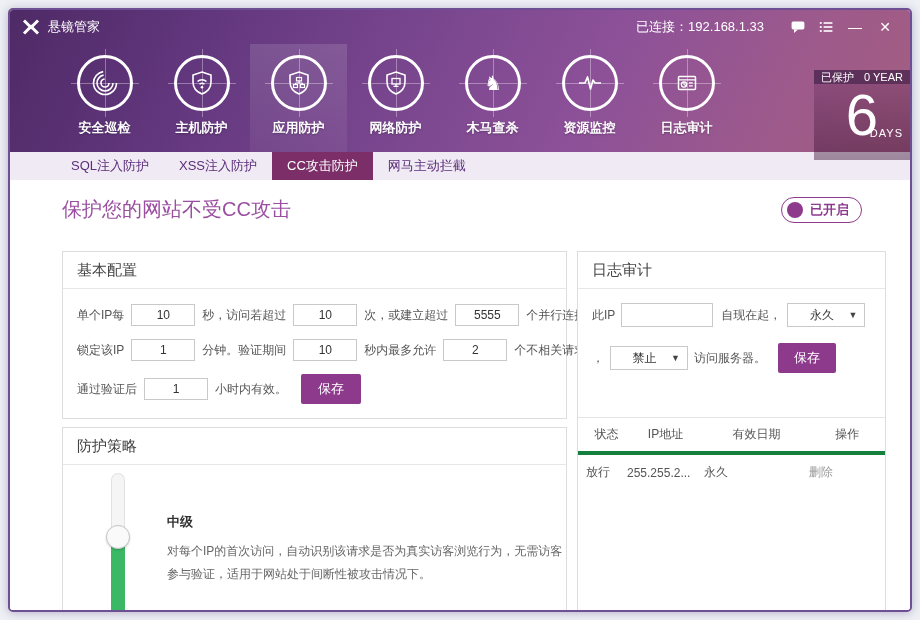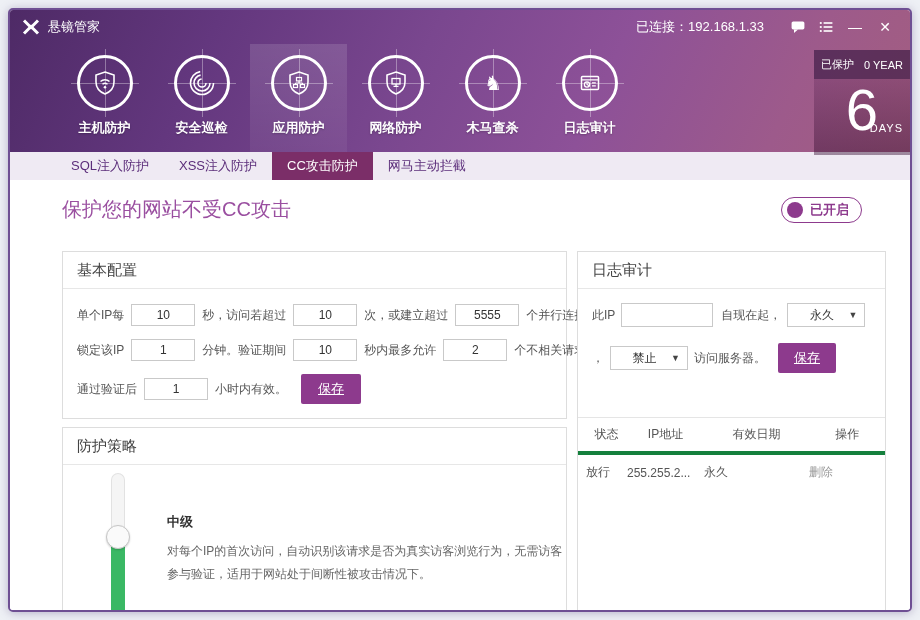--- a/index.html
+++ b/index.html
@@ -26,21 +26,21 @@
   .nav-items { display:flex; height:100%; padding-left:46px; }
   .nav-item { width:97px; height:100%; display:flex; flex-direction:column; align-items:center; padding-top:11px; cursor:pointer; }
   .nav-item.active { background:linear-gradient(180deg,rgba(255,255,255,.13),rgba(255,255,255,.05)); }
   .ring { position:relative; width:56px; height:56px; border:3px solid #fff; border-radius:50%; display:flex; align-items:center; justify-content:center; }
   .ring::before { content:""; position:absolute; left:50%; top:-9px; width:1px; height:68px; background:rgba(255,255,255,.35); }
   .ring::after  { content:""; position:absolute; top:50%; left:-9px; height:1px; width:68px; background:rgba(255,255,255,.35); }
   .ring svg { position:relative; z-index:1; }
   .nav-label { margin-top:8px; font-size:13px; font-weight:bold; color:#fff; text-shadow:0 1px 2px rgba(0,0,0,.25); }
   
   .protected { position:absolute; top:6px; right:0; width:96px; height:102px; color:#fff; }
-  .protected-strip { height:29px; background:rgba(38,13,55,.55); display:flex; align-items:center; justify-content:space-between; padding:0 7px; font-size:11px; }
+  .protected-strip { height:14px; background:rgba(38,13,55,.55); display:flex; align-items:center; justify-content:space-between; padding:0 7px; font-size:11px;margin-top:20px; }
   .protected-main { position:relative; height:76px; background:linear-gradient(180deg,rgba(70,20,70,.22),rgba(55,15,50,.45)); }
   .protected-days { font-size:58px; font-weight:100; text-align:center; line-height:62px; }
   .protected-unit { position:absolute; right:7px; bottom:21px; font-size:11px; letter-spacing:1px; }
   
   .tabbar { display:flex; height:28px; background:#efeaf3; padding-left:46px; font-size:13px; }
   .tab { line-height:28px; padding:0 15px; color:#5b2d7a; cursor:pointer; white-space:nowrap; }
   .tab.active { background:#7b2e68; color:#fff; }
   
   .content { height:434px; background:#fff; padding:16px 48px 0 52px; }
   .page-header { display:flex; align-items:center; justify-content:space-between; margin-bottom:28px; }
@@ -50,21 +50,21 @@
   .toggle-label { font-size:13px; font-weight:bold; color:#8d3a8d; }
   .columns { display:flex; gap:10px; align-items:stretch; }
   .left-col { width:505px; flex:none; }
   .right-col { flex:1; }
   .panel { border:1px solid #ddd; background:#fff; }
   .panel-header { padding:9px 14px 8px; font-size:15px; color:#444; border-bottom:1px solid #e7e7e7; }
   
   .basic-body { padding:2px 14px 14px; }
   .form-row { margin-top:13px; font-size:12px; color:#555; display:flex; align-items:center; white-space:nowrap; }
   .num-input { width:64px; height:22px; border:1px solid #c9c9c9; text-align:center; font-size:12px; color:#333; margin:0 7px; font-family:inherit; }
-  .save-btn { background:#8d3a8d; color:#fff; border:none; border-radius:2px; padding:6px 17px; font-size:13px; margin-left:14px; cursor:pointer; font-family:inherit;text-decoration:underline; }
+  .save-btn { background:#8d3a8d; color:#fff; border:none; border-radius:2px; padding:6px 17px; font-size:13px; margin-left:14px; cursor:pointer; font-family:inherit; }
   
   .policy-panel { margin-top:8px; height:198px; }
   .policy-body { position:relative; height:161px; padding:0 14px 0 104px; }
   .slider { position:absolute; left:48px; top:8px; width:14px; height:150px; cursor:pointer; }
   .slider-top { height:64px; background:#f5f5f5; border:1px solid #e2e2e2; border-bottom:none; border-radius:7px 7px 0 0; }
   .slider-bottom { height:86px; background:#3ab864; border-radius:0 0 7px 7px; }
   .slider-thumb { position:absolute; top:52px; left:50%; transform:translateX(-50%); width:24px; height:24px; border-radius:50%; background:#fafafa; border:1px solid #c6c6c6; box-shadow:0 1px 2px rgba(0,0,0,.18); cursor:grab; }
   .policy-level { padding-top:48px; font-size:13px; font-weight:bold; color:#333; }
   .policy-desc { margin-top:9px; font-size:12px; color:#666; line-height:1.9; width:398px; }
   
@@ -116,37 +116,37 @@
       </span>
       <span class="tb-btn">—</span>
       <span class="tb-btn">✕</span>
     </div>
 
     <div class="nav">
       <div class="nav-items">
         <div class="nav-item">
           <span class="ring">
             <svg width="28" height="28" viewBox="0 0 28 28">
+              <circle cx="14" cy="14" r="4" fill="none" stroke="#fff" stroke-width="1.6" stroke-dasharray="18 7"></circle>
+              <circle cx="14" cy="14" r="8" fill="none" stroke="#fff" stroke-width="1.6" stroke-dasharray="36 14"></circle>
+              <circle cx="14" cy="14" r="11.5" fill="none" stroke="#fff" stroke-width="1.6" stroke-dasharray="52 20"></circle>
+            </svg>
+          </span>
+          <span class="nav-label">安全巡检</span>
+        </div>
+        <div class="nav-item">
+          <span class="ring">
+            <svg width="28" height="28" viewBox="0 0 28 28">
               <path d="M14 3 L23 6 V13 C23 19 19 23 14 25 C9 23 5 19 5 13 V6 Z" fill="none" stroke="#fff" stroke-width="1.6"></path>
               <path d="M9.5 12.5 a6.5 6.5 0 0 1 9 0" fill="none" stroke="#fff" stroke-width="1.4"></path>
               <path d="M11.5 15.3 a3.8 3.8 0 0 1 5 0" fill="none" stroke="#fff" stroke-width="1.4"></path>
               <circle cx="14" cy="18.2" r="1.3" fill="#fff"></circle>
             </svg>
           </span>
           <span class="nav-label">主机防护</span>
-        </div>
-        <div class="nav-item">
-          <span class="ring">
-            <svg width="28" height="28" viewBox="0 0 28 28">
-              <circle cx="14" cy="14" r="4" fill="none" stroke="#fff" stroke-width="1.6" stroke-dasharray="18 7"></circle>
-              <circle cx="14" cy="14" r="8" fill="none" stroke="#fff" stroke-width="1.6" stroke-dasharray="36 14"></circle>
-              <circle cx="14" cy="14" r="11.5" fill="none" stroke="#fff" stroke-width="1.6" stroke-dasharray="52 20"></circle>
-            </svg>
-          </span>
-          <span class="nav-label">安全巡检</span>
         </div>
         <div class="nav-item active">
           <span class="ring">
             <svg width="28" height="28" viewBox="0 0 28 28">
               <path d="M14 3 L23 6 V13 C23 19 19 23 14 25 C9 23 5 19 5 13 V6 Z" fill="none" stroke="#fff" stroke-width="1.6"></path>
               <rect x="11.5" y="8.5" width="5" height="3.4" fill="none" stroke="#fff" stroke-width="1.2"></rect>
               <path d="M14 11.9 V14 M10.5 14 H17.5 M10.5 14 V15.5 M17.5 14 V15.5" fill="none" stroke="#fff" stroke-width="1.2"></path>
               <rect x="8.5" y="15.5" width="4" height="3" fill="none" stroke="#fff" stroke-width="1.2"></rect>
               <rect x="15.5" y="15.5" width="4" height="3" fill="none" stroke="#fff" stroke-width="1.2"></rect>
             </svg>
@@ -163,20 +163,28 @@
           </span>
           <span class="nav-label">网络防护</span>
         </div>
         <div class="nav-item">
           <span class="ring">
             <svg width="28" height="28" viewBox="0 0 28 28">
               <text x="14" y="21" text-anchor="middle" font-size="20" fill="#fff" font-family="DejaVu Sans, sans-serif">♞</text>
             </svg>
           </span>
           <span class="nav-label">木马查杀</span>
+        </div>
+        <div class="nav-item">
+          <span class="ring">
+            <svg width="28" height="28" viewBox="0 0 28 28">
+              <polyline points="3,14 9,14 11.5,8 14.5,20 17,11 19,14 25,14" fill="none" stroke="#fff" stroke-width="1.7" stroke-linejoin="round"></polyline>
+            </svg>
+          </span>
+          <span class="nav-label">资源监控</span>
         </div>
         <div class="nav-item">
           <span class="ring">
             <svg width="28" height="28" viewBox="0 0 28 28">
               <rect x="5.5" y="7.5" width="17" height="13" rx="1" fill="none" stroke="#fff" stroke-width="1.5"></rect>
               <path d="M5.5 10.8 H22.5" stroke="#fff" stroke-width="1.2"></path>
               <circle cx="11" cy="15.5" r="2.6" fill="none" stroke="#fff" stroke-width="1.3"></circle>
               <path d="M11 12.9 V15.5 L13.2 16.8" fill="none" stroke="#fff" stroke-width="1.1"></path>
               <path d="M16 13.8 H19.8 M16 16.8 H19.8" stroke="#fff" stroke-width="1.3"></path>
             </svg>

